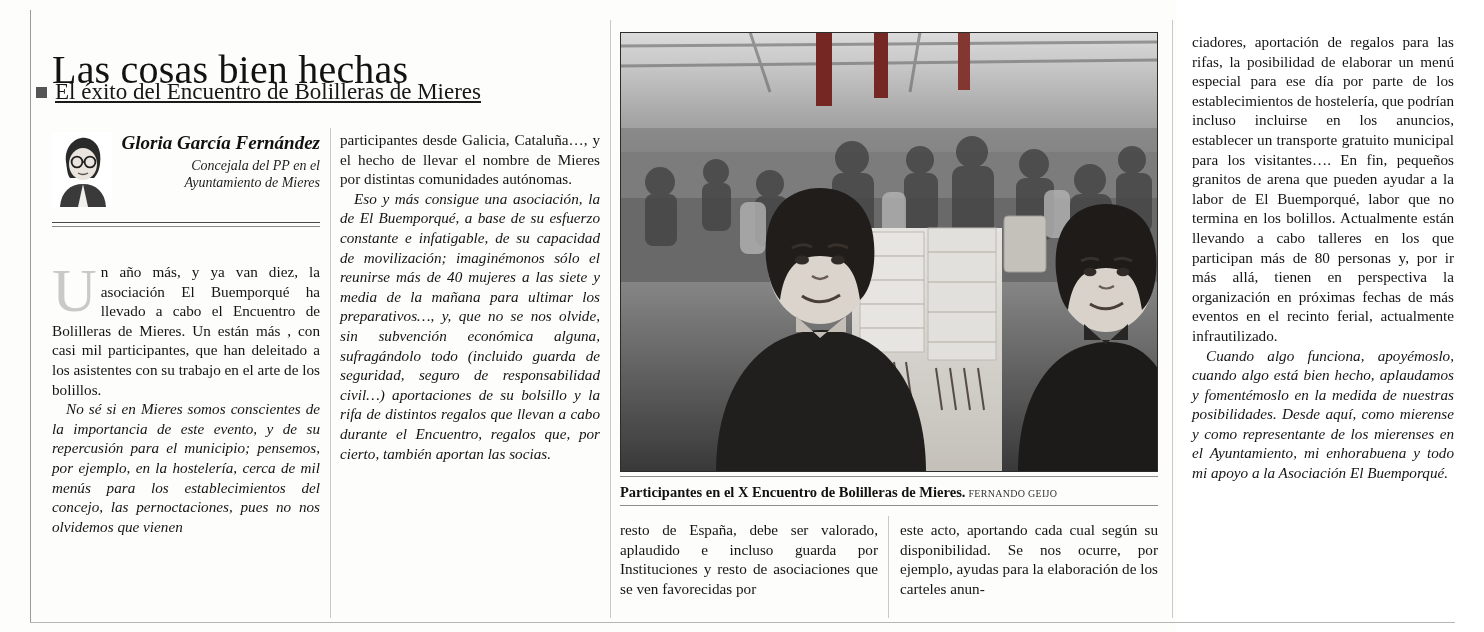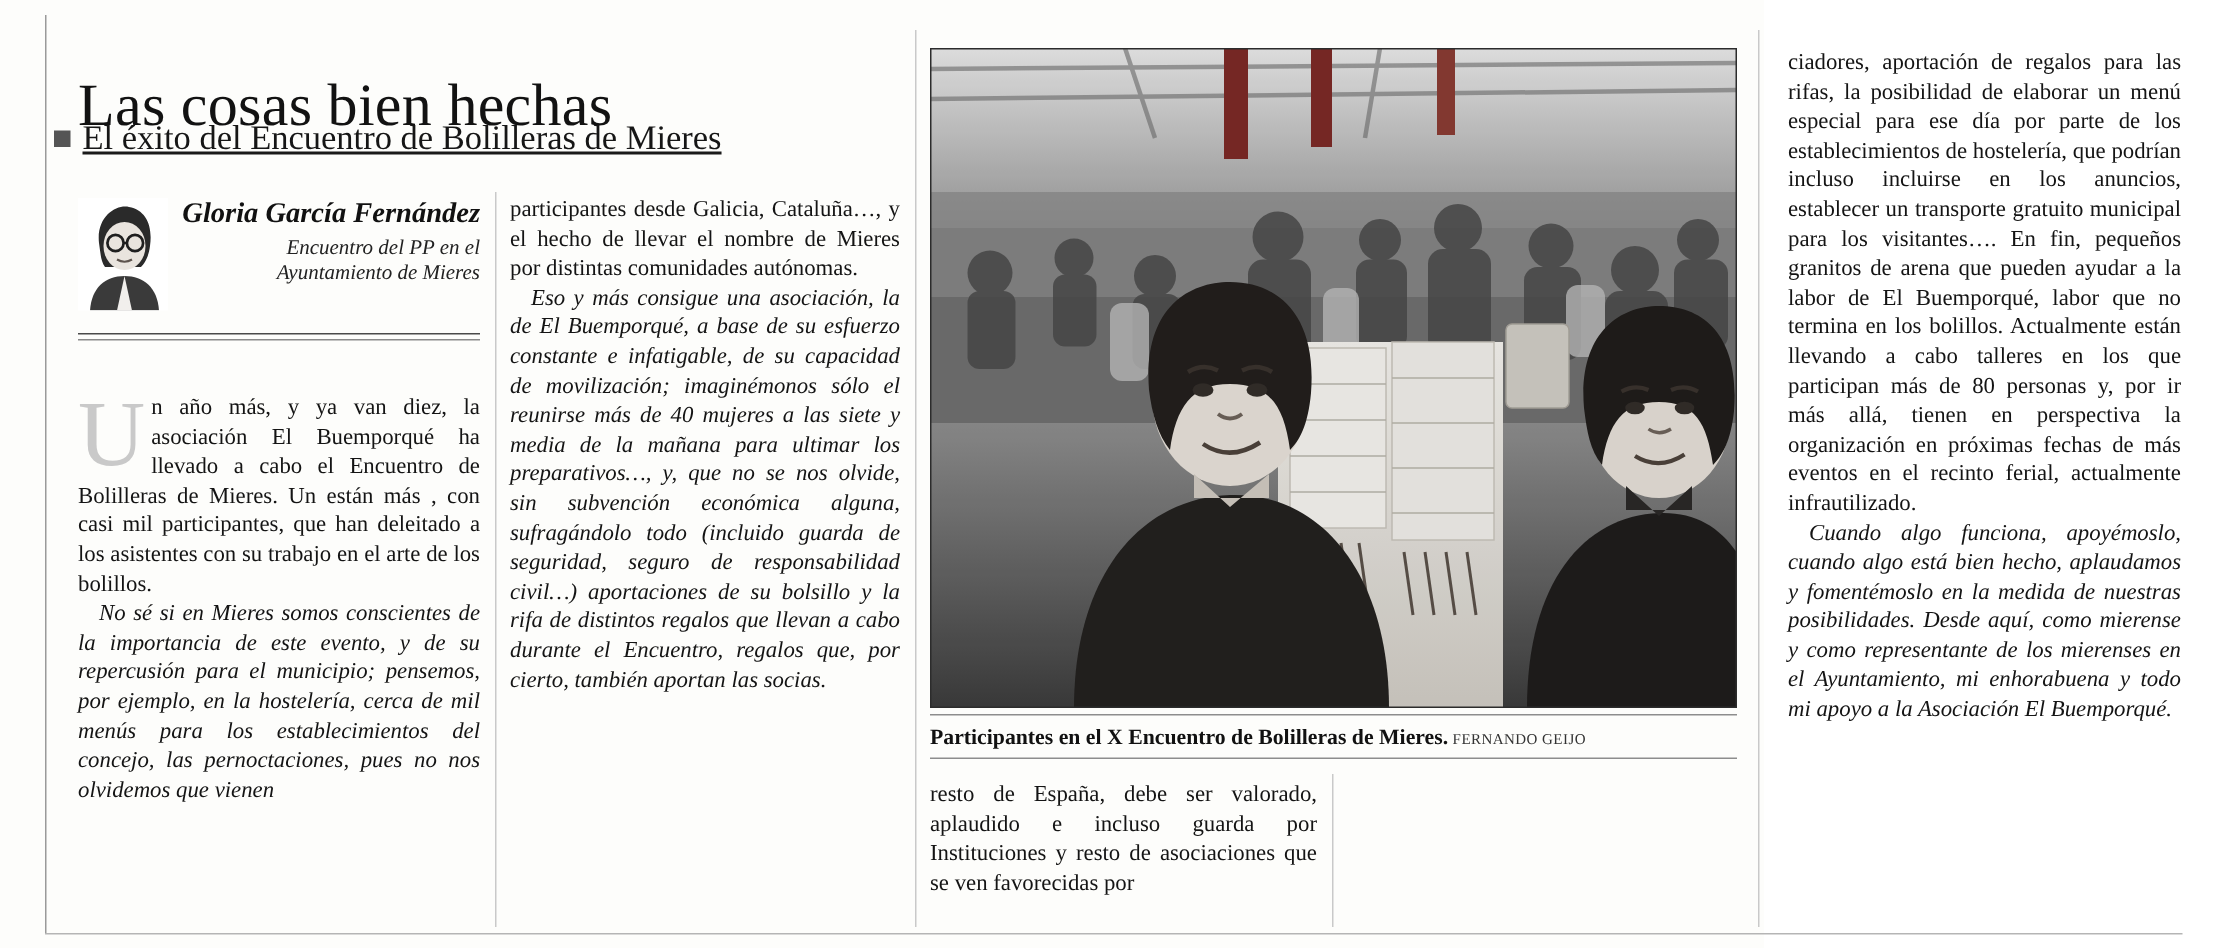--- a/index.html
+++ b/index.html
@@ -224,21 +224,21 @@
         <line x1="30.4" y1="30" x2="32.6" y2="30" stroke="#1f1f1f" stroke-width="1.6"></line>
 
         <path d="M26 41 Q31 44 36 41" stroke="#5d534d" stroke-width="1.4" fill="none"></path>
 
         <path d="M8 75 C9 60 18 52 31 52 C44 52 53 60 54 75 Z" fill="#3a3a3a"></path>
         <path d="M31 52 L26 75 L36 75 Z" fill="#f1efec"></path>
       </svg>
     </div>
     <div id="byline-text">
       <div id="author-name">Gloria García Fernández</div>
-      <div id="author-role">Encuentro del PP en el Ayuntamiento de Mieres</div>
+      <div id="author-role">Concejala del PP en el Ayuntamiento de Mieres</div>
     </div>
   </div>
   <div id="byline-rule"></div>
 
   <div class="col" id="col1">
     <p class="dropcap-para"><span id="dropcap">U</span><span>n año más, y ya van diez, la asociación El Buemporqué ha llevado a cabo el Encuentro de Bolilleras de Mieres. Un están más , con casi mil participantes, que han deleitado a los asistentes con su trabajo en el arte de los bolillos.</span></p>
     <p>No sé si en Mieres somos conscientes de la importancia de este evento, y de su repercusión para el municipio; pensemos, por ejemplo, en la hostelería, cerca de mil menús para los establecimientos del concejo, las pernoctaciones, pues no nos olvidemos que vienen</p>
   </div>
 
   <div class="col" id="col2">
@@ -375,20 +375,23 @@
 
   <div id="caption-rule"></div>
   <div id="photo-caption">
     <span>Participantes en el X Encuentro de Bolilleras de Mieres.</span><span class="credit">FERNANDO GEIJO</span>
   </div>
   <div id="caption-rule2"></div>
 
   <div class="col" id="col3a">
     <p>resto de España, debe ser valorado, aplaudido e incluso guarda por Instituciones y resto de asociaciones que se ven favorecidas por</p>
   </div>
+  <div class="col" id="col3b">
+    <p>este acto, aportando cada cual según su disponibilidad. Se nos ocurre, por ejemplo, ayudas para la elaboración de los carteles anun-</p>
+  </div>
 
   <div class="col" id="col4">
     <p>ciadores, aportación de regalos para las rifas, la posibilidad de elaborar un menú especial para ese día por parte de los establecimientos de hostelería, que podrían incluso incluirse en los anuncios, establecer un transporte gratuito municipal para los visitantes…. En fin, pequeños granitos de arena que pueden ayudar a la labor de El Buemporqué, labor que no termina en los bolillos. Actualmente están llevando a cabo talleres en los que participan más de 80 personas y, por ir más allá, tienen en perspectiva la organización en próximas fechas de más eventos en el recinto ferial, actualmente infrautilizado.</p>
     <p>Cuando algo funciona, apoyémoslo, cuando algo está bien hecho, aplaudamos y fomentémoslo en la medida de nuestras posibilidades. Desde aquí, como mierense y como representante de los mierenses en el Ayuntamiento, mi enhorabuena y todo mi apoyo a la Asociación El Buemporqué.</p>
   </div>
 
   <div class="colsep" style="left:330px; top:128px; height:490px;"></div>
   <div class="colsep" style="left:610px; top:20px; height:598px;"></div>
   <div class="colsep" style="left:888px; top:516px; height:102px;"></div>
   <div class="colsep" style="left:1172px; top:20px; height:598px;"></div>

